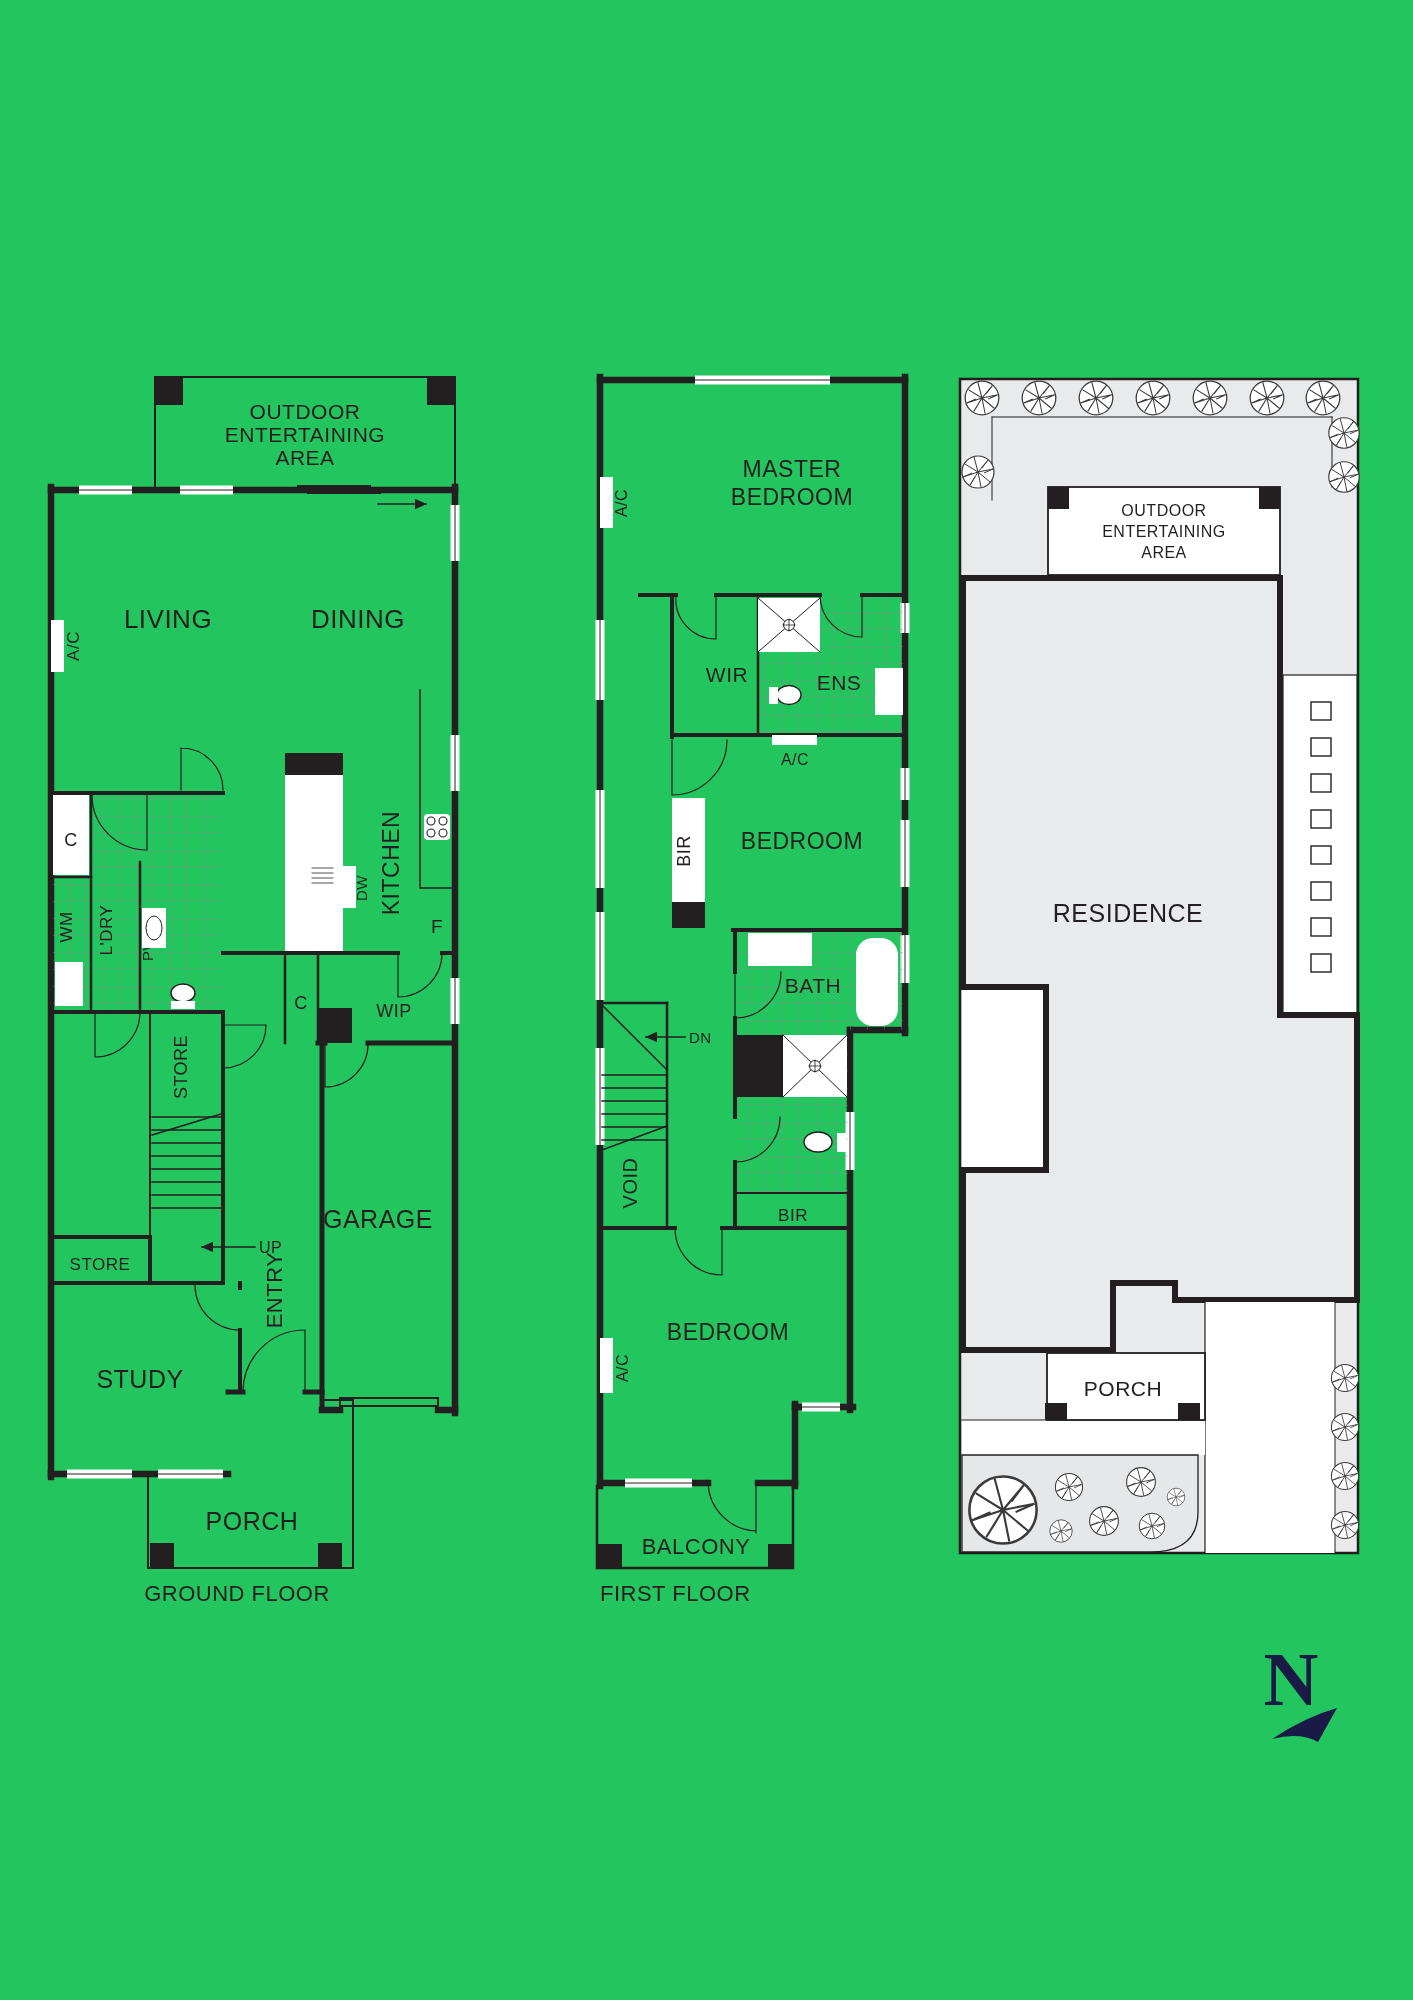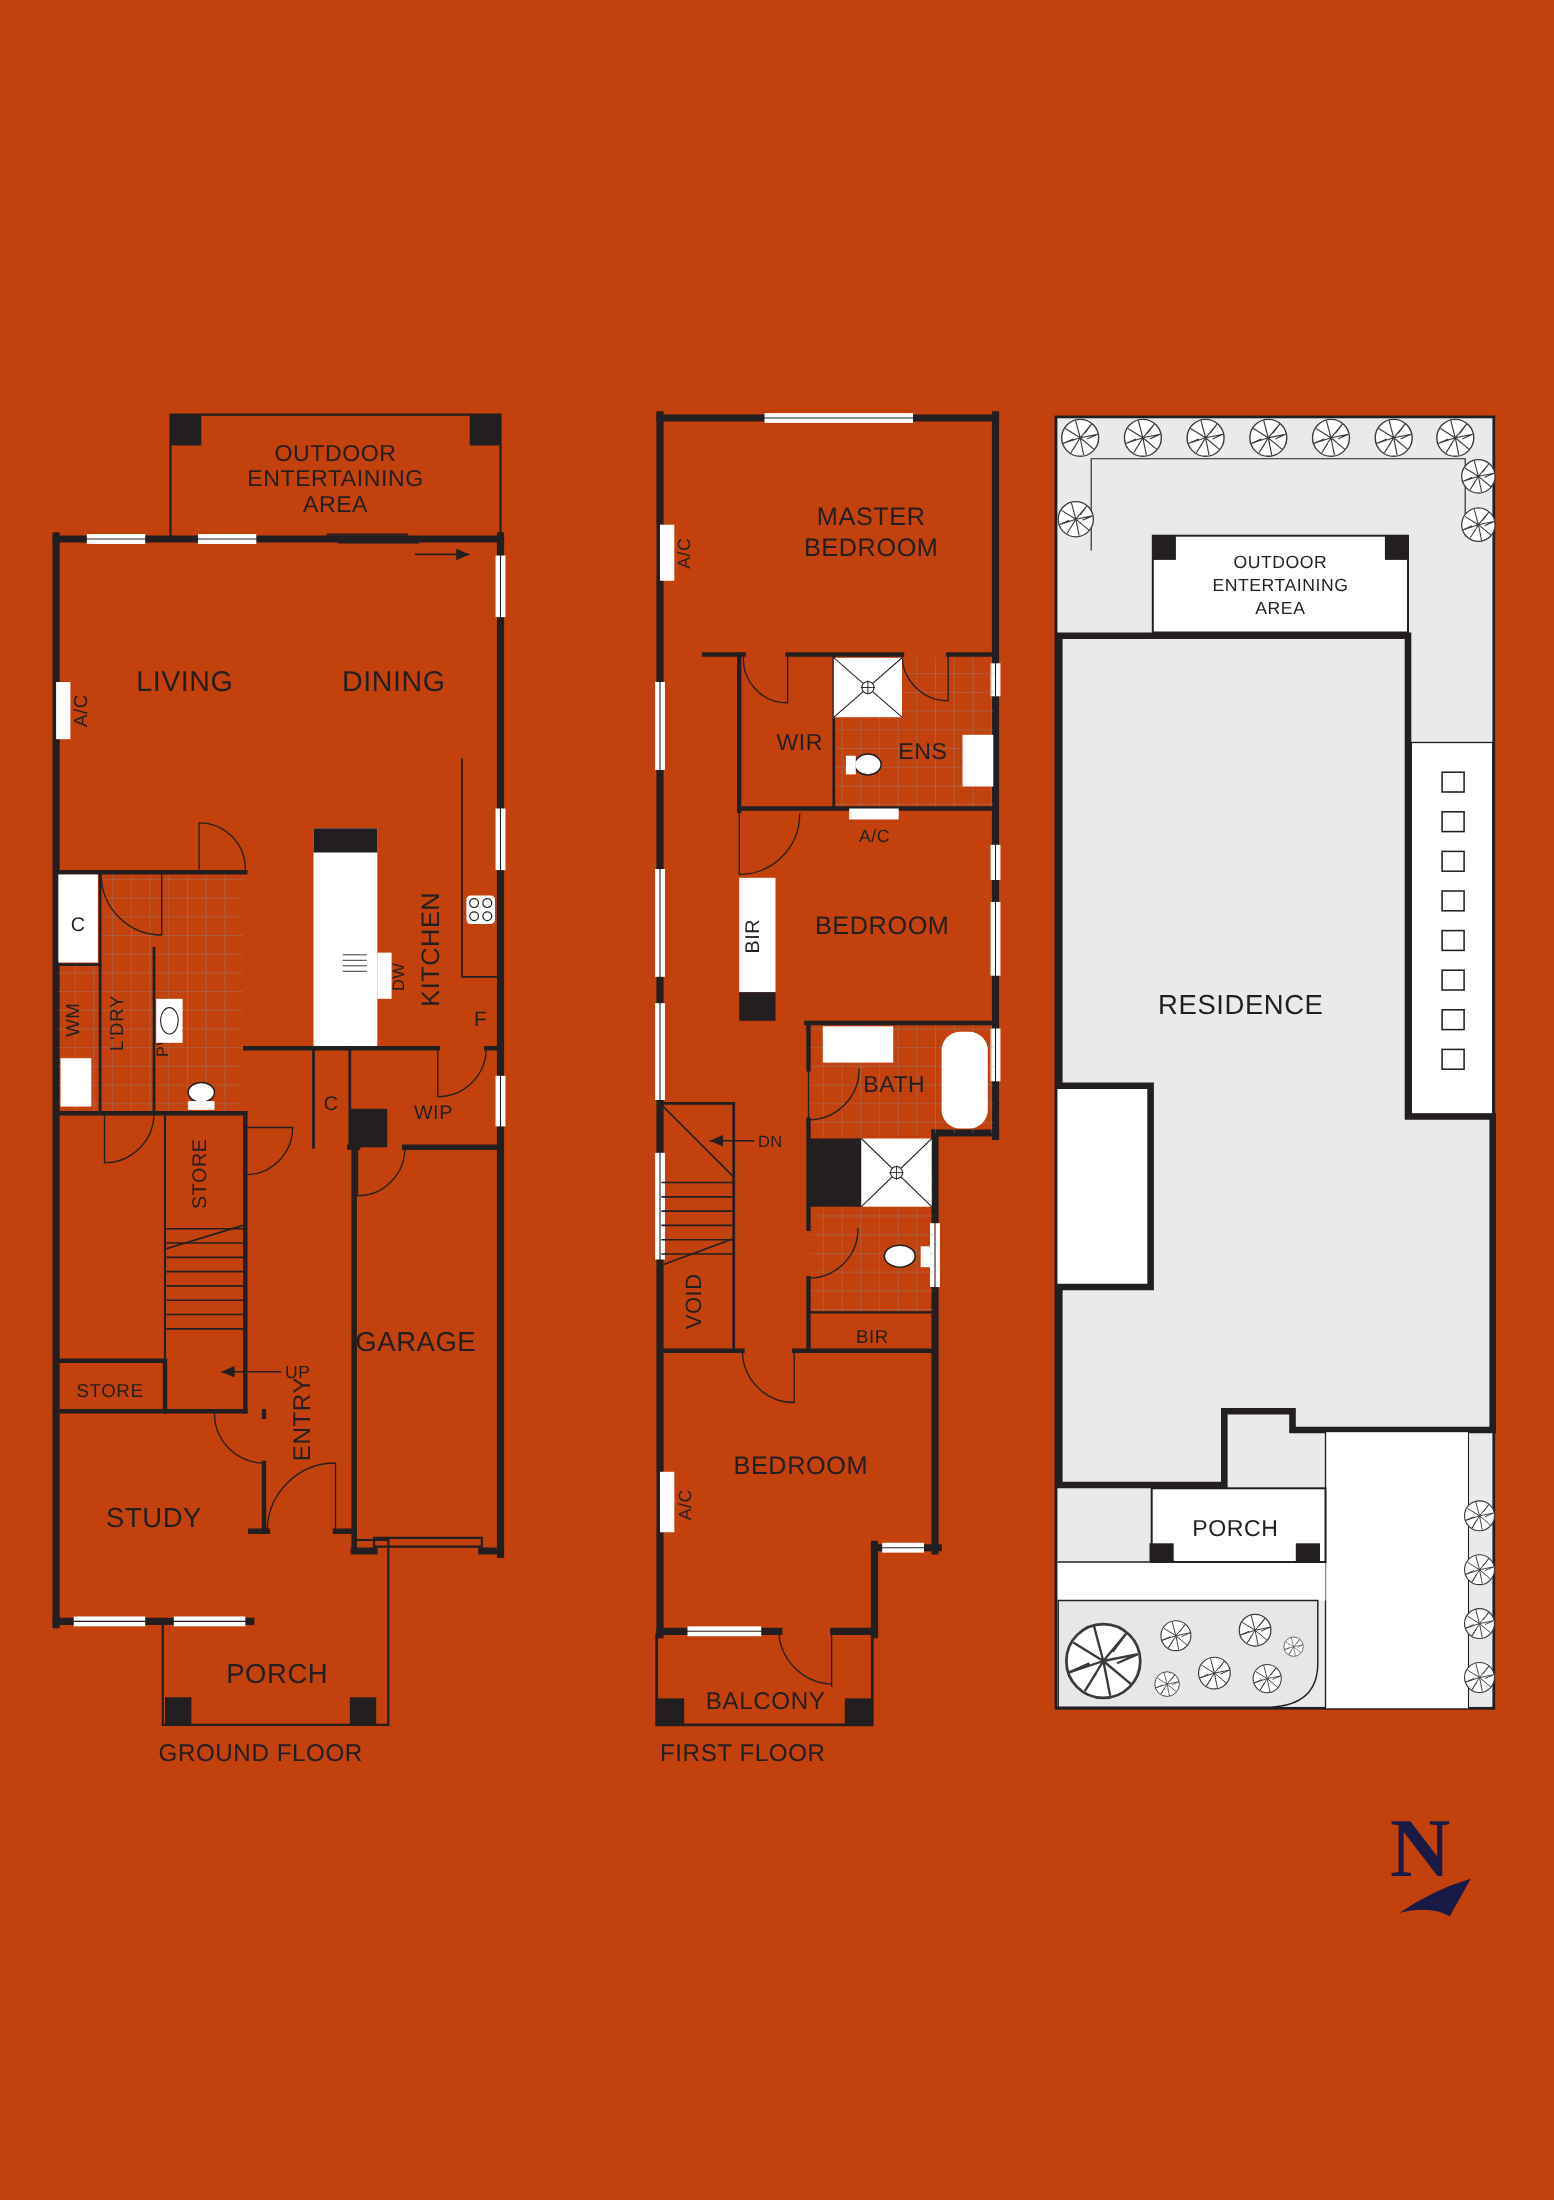--- a/index.html
+++ b/index.html
@@ -1,16 +1,16 @@
 <!DOCTYPE html>
 <html><head>
 <meta charset="utf-8">
 <style>
   html,body{margin:0;padding:0;background:#fff;}
-  .page{position:relative;width:1413px;height:2000px;background:#c2410c;overflow:hidden;}
+  .page{position:relative;width:1413px;height:2000px;background:#22c55e;overflow:hidden;}
   svg{position:absolute;left:0;top:0;}
   .w{stroke:#231f20;fill:none;stroke-linecap:square;}
   .w7{stroke-width:6.5;} .w5{stroke-width:5;} .w4{stroke-width:4;}
   .w25{stroke-width:2.5;} .w2{stroke-width:2;} .w15{stroke-width:1.5;}
   .w12{stroke-width:1.2;} .w1{stroke-width:1;} .w08{stroke-width:0.8;}
   .blk{fill:#231f20;stroke:none;}
   .wht{fill:#ffffff;stroke:none;}
   .lbl{font-family:"Liberation Sans",sans-serif;fill:#231f20;letter-spacing:0.5px;}
   .mid{text-anchor:middle;}
   .cap{font-family:"Liberation Sans",sans-serif;fill:#231f20;letter-spacing:0.5px;}

